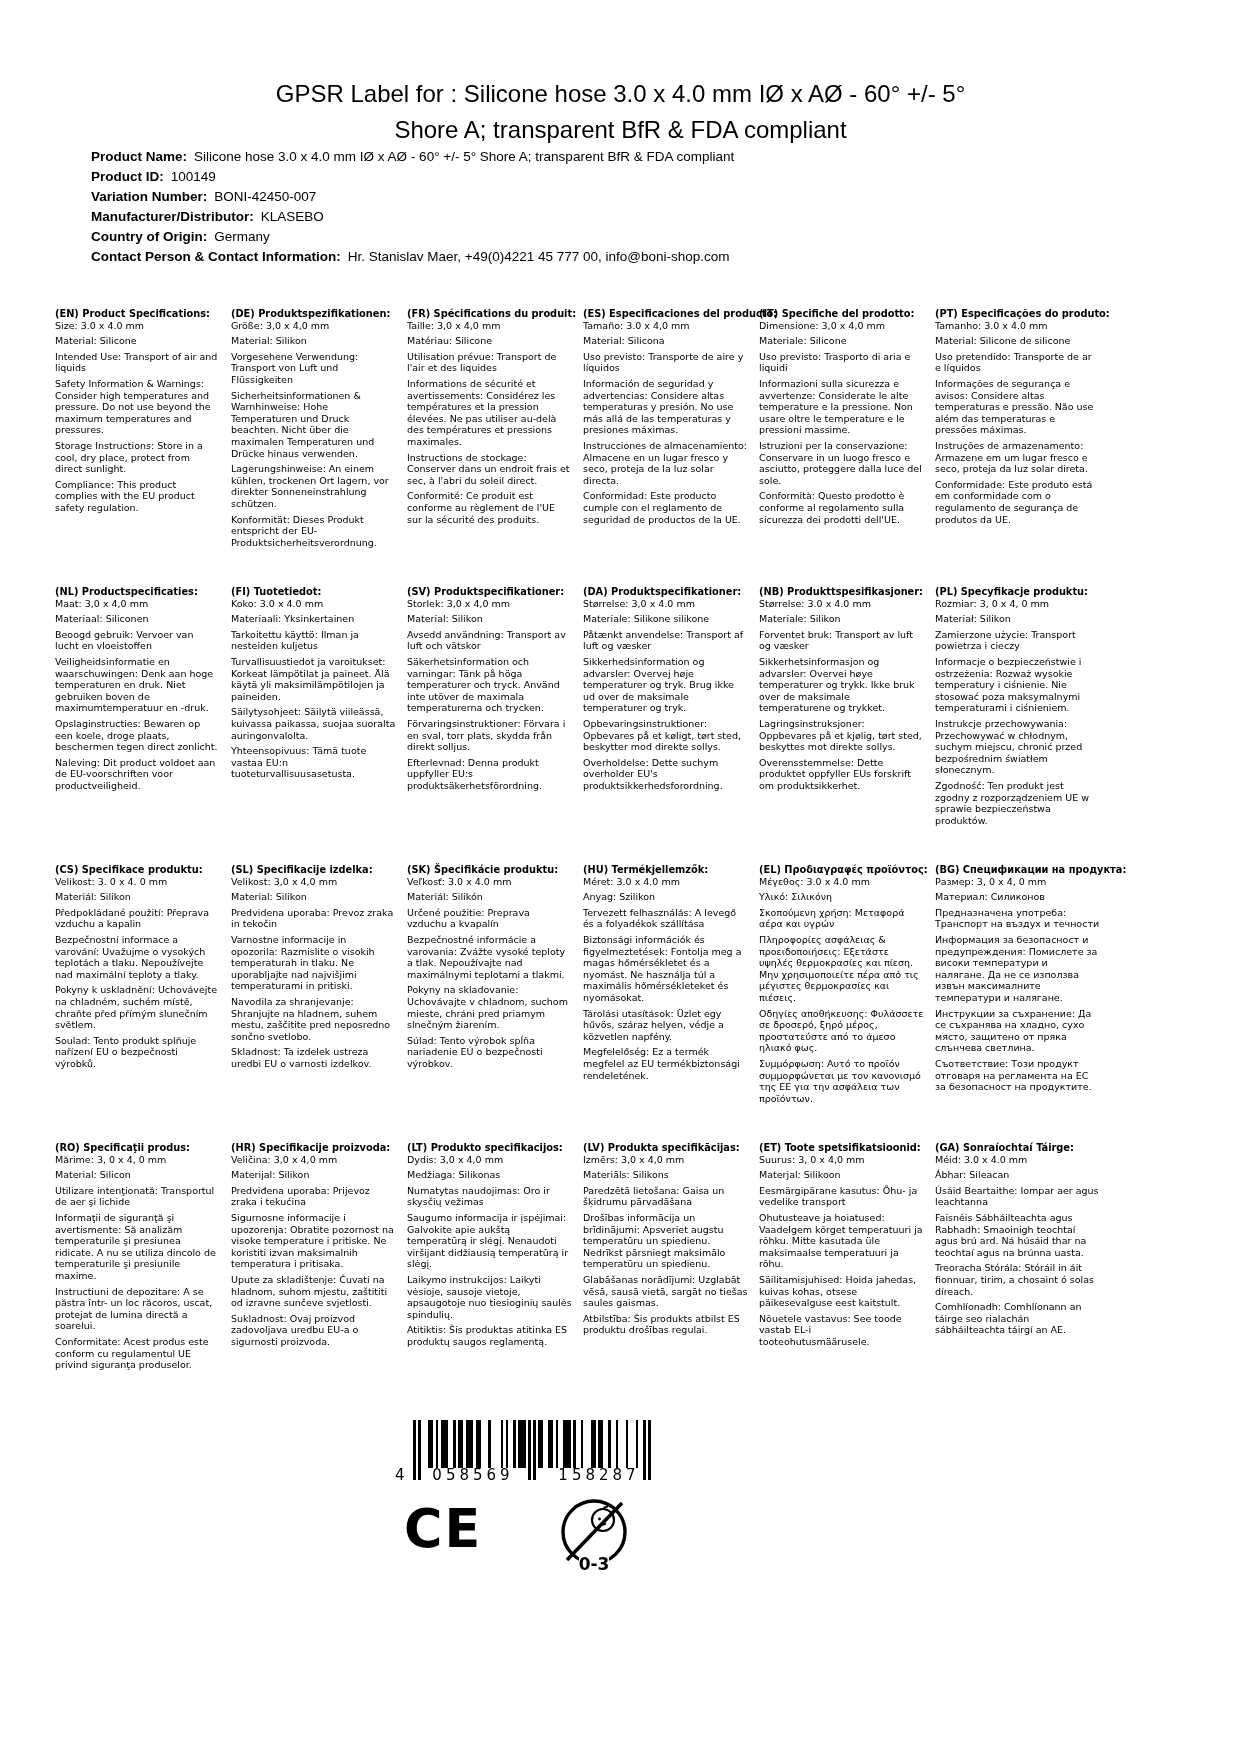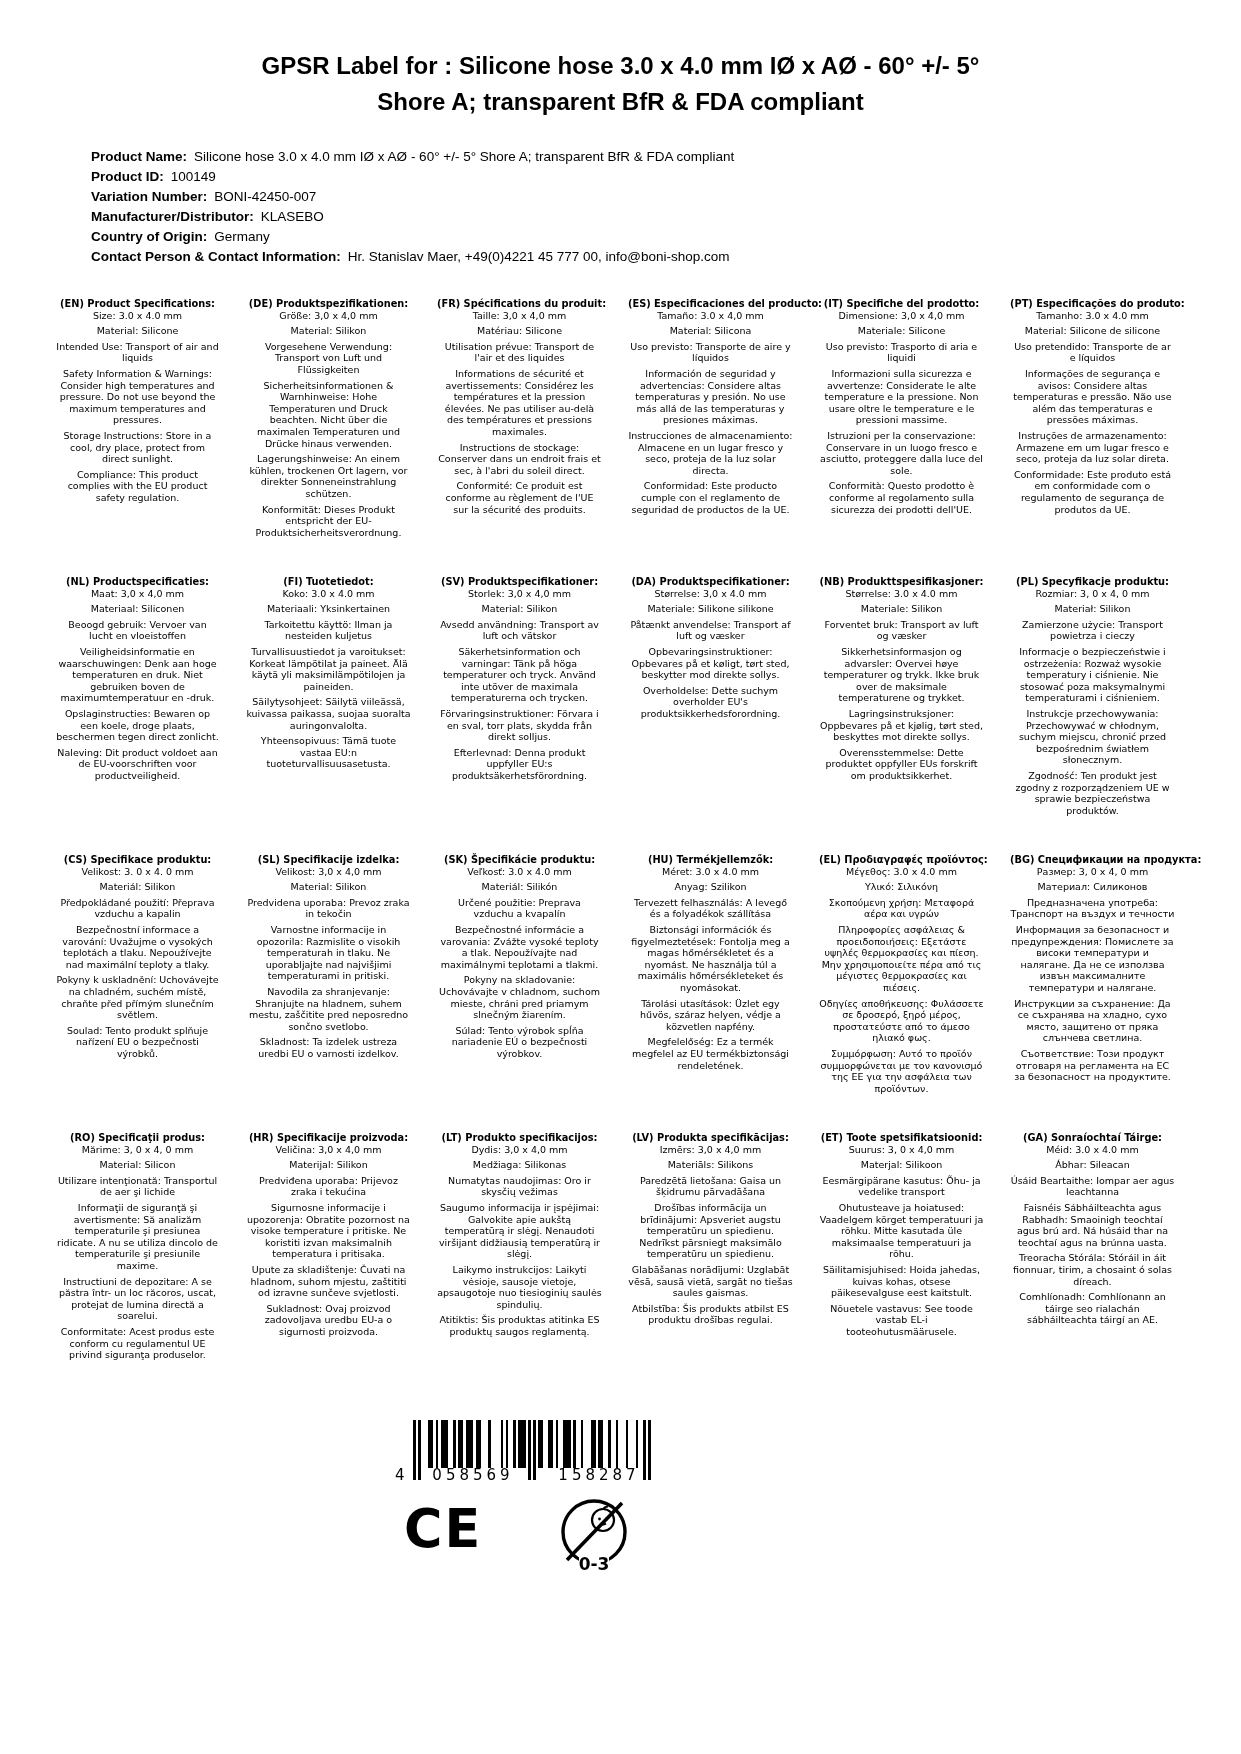--- a/index.html
+++ b/index.html
@@ -1,25 +1,25 @@
 <!DOCTYPE html>
 <html><head>
 <meta charset="utf-8">
 <style>
   html,body{margin:0;padding:0;background:#fff;}
   .page{position:relative;width:1241px;height:1754px;background:#fff;color:#000;overflow:hidden;
         font-family:"DejaVu Sans","Liberation Sans",sans-serif;}
-  .title{padding-top:48px;text-align:center;font-family:"Liberation Sans",sans-serif;
-         font-weight:700;font-size:24px;line-height:1.5;}
+  .title{padding-top:76px;text-align:center;font-family:"Liberation Sans",sans-serif;
+         font-weight:400;font-size:24px;line-height:1.5;}
   .info{position:absolute;left:55px;top:147px;font-family:"Liberation Sans",sans-serif;
         font-size:13.5px;line-height:20px;}
   .info-label{font-weight:700;margin-left:36px;}
   .info-value{margin-left:7px;margin-top:13px;}
-  .grid{position:absolute;left:55px;top:298px;display:grid;
-        grid-template-columns:repeat(6,165px);column-gap:26px;grid-auto-rows:278px;text-align:center;}
+  .grid{position:absolute;left:55px;top:308px;display:grid;
+        grid-template-columns:repeat(6,165px);column-gap:11px;grid-auto-rows:278px;}
   .block{font-size:9.5px;line-height:11.6px;overflow:visible;}
   .block-heading{font-weight:700;font-size:9.8px;white-space:nowrap;}
   .para{margin:4px 0 0 0;overflow-wrap:break-word;word-break:break-word;}
   .para:first-of-type{margin-top:0;}
   .barcode{position:absolute;left:395px;top:1420px;width:262px;height:78px;}
   .bars{display:flex;margin-left:18px;align-items:flex-start;}
   .bc-num{position:absolute;font-size:15px;font-family:"DejaVu Sans",sans-serif;}
   .bc-first{left:0;top:46px;letter-spacing:0;}
   .bc-g1{left:25px;top:46px;width:106px;text-align:center;letter-spacing:4px;}
   .bc-g2{left:142px;top:46px;width:124px;text-align:center;letter-spacing:4px;}
@@ -155,20 +155,21 @@
           <p class="para">Efterlevnad: Denna produkt uppfyller EU:s produktsäkerhetsförordning.</p>
         </div>
   </div>
 
   <div class="block">
     <div class="block-heading">(DA) Produktspecifikationer:</div>
     <div>
           <p class="para">Størrelse: 3,0 x 4.0 mm</p>
           <p class="para">Materiale: Silikone silikone</p>
           <p class="para">Påtænkt anvendelse: Transport af luft og væsker</p>
+          <p class="para">Sikkerhedsinformation og advarsler: Overvej høje temperaturer og tryk. Brug ikke ud over de maksimale temperaturer og tryk.</p>
           <p class="para">Opbevaringsinstruktioner: Opbevares på et køligt, tørt sted, beskytter mod direkte sollys.</p>
           <p class="para">Overholdelse: Dette suchym overholder EU's produktsikkerhedsforordning.</p>
         </div>
   </div>
 
   <div class="block">
     <div class="block-heading">(NB) Produkttspesifikasjoner:</div>
     <div>
           <p class="para">Størrelse: 3.0 x 4.0 mm</p>
           <p class="para">Materiale: Silikon</p>

